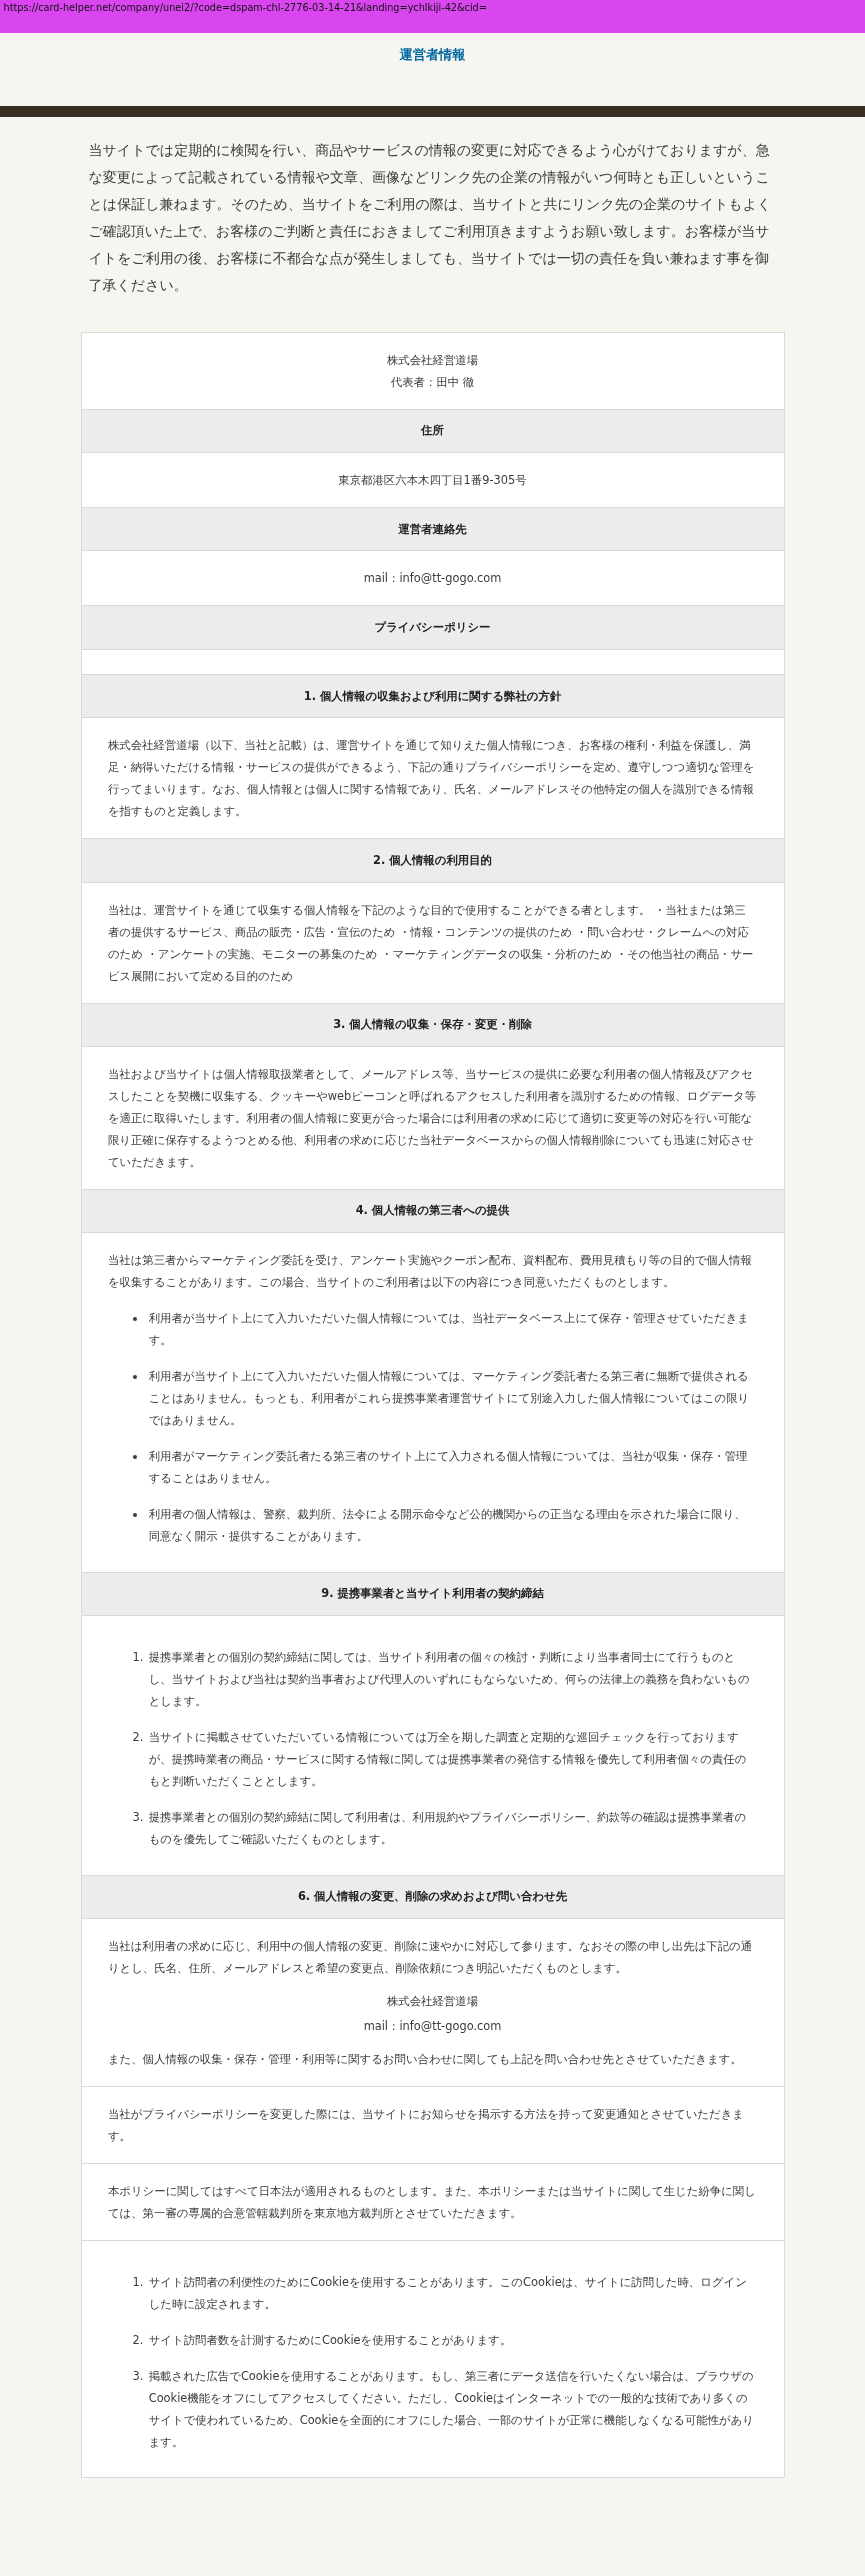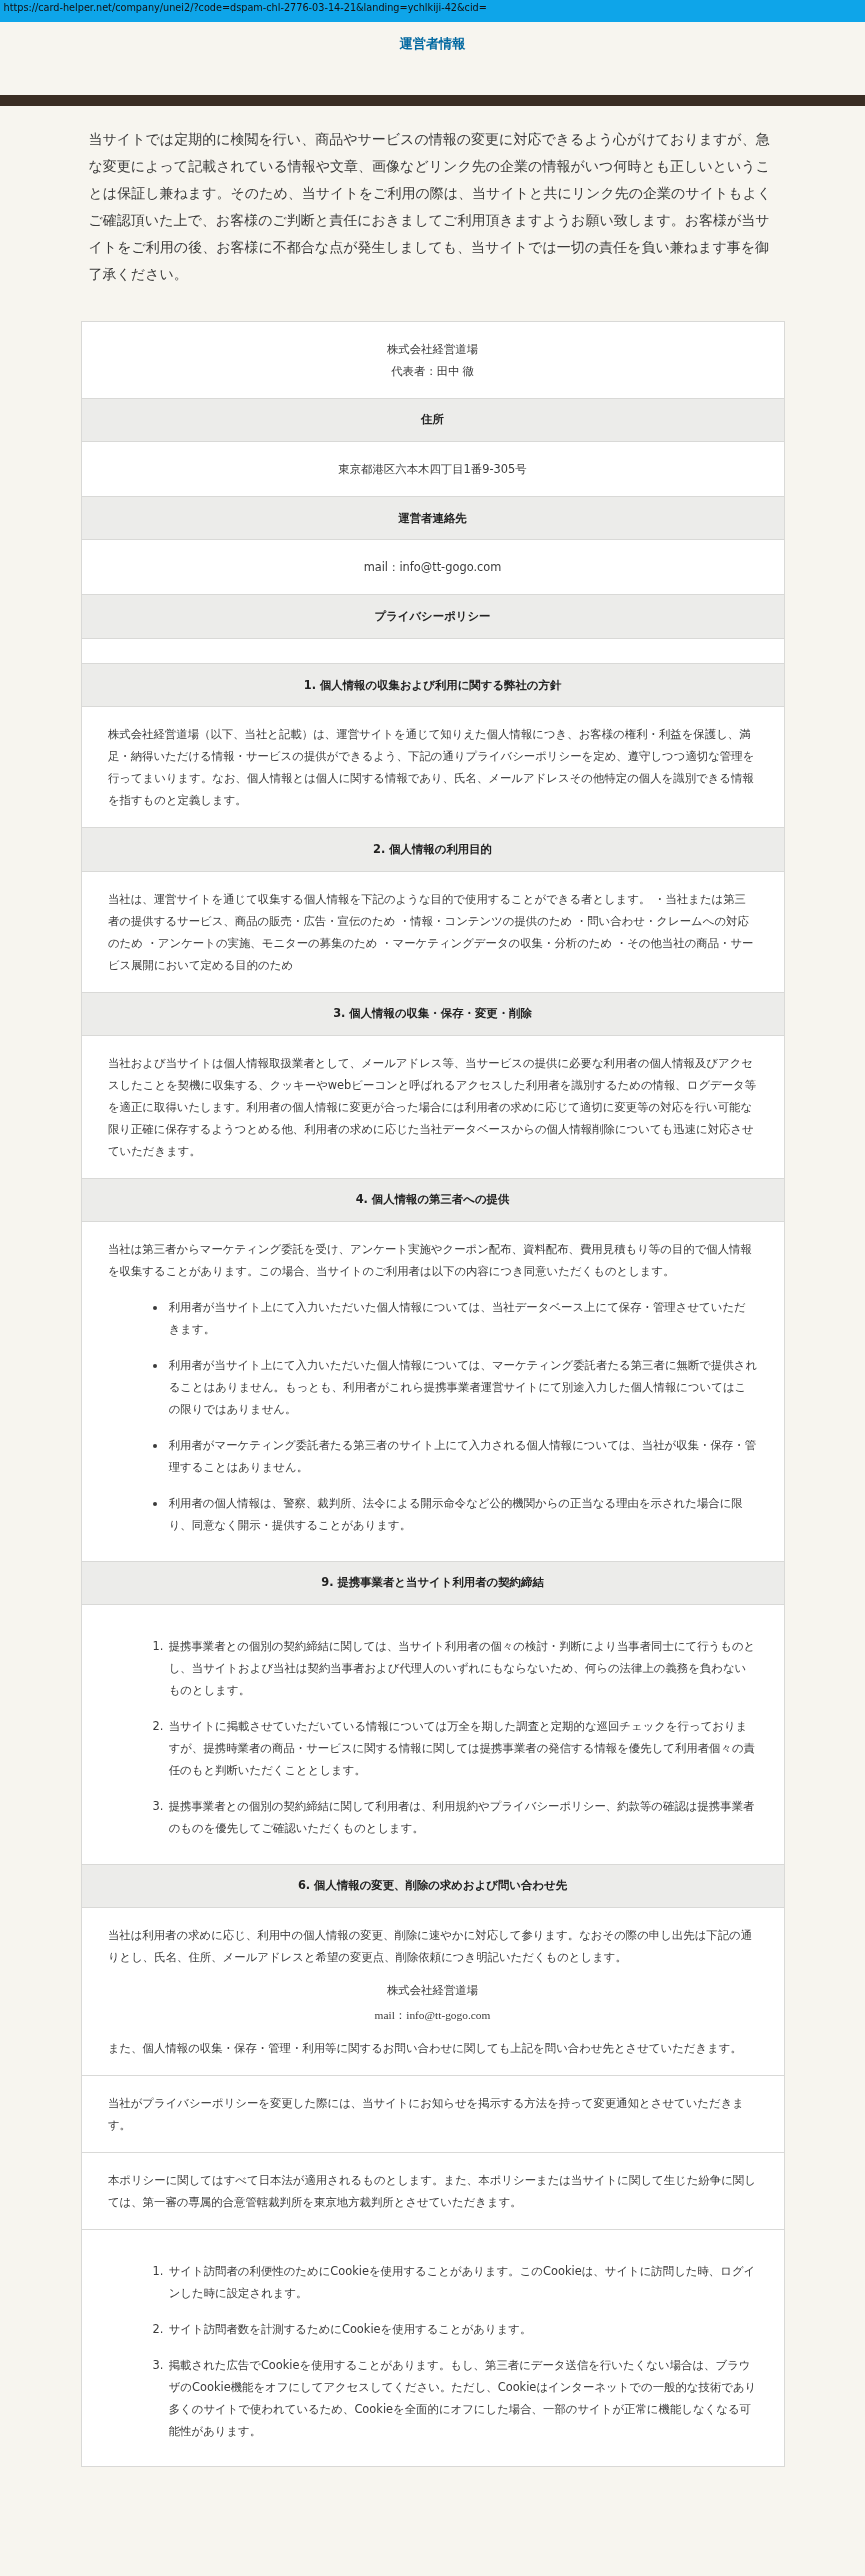--- a/index.html
+++ b/index.html
@@ -6,24 +6,24 @@
   html, body { margin: 0; padding: 0; }
   body {
     background: #f7f5ef;
     color: #333;
     font-family: "DejaVu Sans", "Liberation Sans", sans-serif;
     min-height: 2576px;
     width: 865px;
     margin: 0 auto;
   }
   .url-strip {
-    background: #0ea5e9;
+    background: #d946ef;
     font-size: 9.7px;
     line-height: 16.7px;
-    height: 22px;
+    height: 33px;
     padding: 0 3.5px;
     color: #111;
     white-space: nowrap;
     overflow: hidden;
   }
   h1.page-title {
     text-align: center;
     font-size: 13.2px;
     line-height: 19.4px;
     margin: 12.3px 0 0 0;
@@ -65,28 +65,28 @@
   .info-table td {
     background: #ffffff;
     padding: 16px 26.4px;
     line-height: 22px;
     text-align: left;
     color: #3a3a3a;
   }
   .info-table td.center { text-align: center; }
   .info-table td.empty { padding: 12.3px; height: 25px; }
   .info-table td p { margin: 0; }
-  .info-table td p + p { margin-top: 8.8px; font-family: Liberation Serif, serif; }
+  .info-table td p + p { margin-top: 8.8px; }
   .info-table td p.centered-line { text-align: center; margin-top: 10.6px; }
   .info-table td p.centered-line + p.centered-line { margin-top: 3.5px; }
   .info-table ul, .info-table ol {
     margin: 14px 0 8.8px 0;
     padding-left: 39px;
   }
-  .info-table li { margin-bottom: 14px; padding-left: 1.8px; margin-left: 20px; }
+  .info-table li { margin-bottom: 14px; padding-left: 1.8px; }
   .info-table li:last-child { margin-bottom: 5.3px; }
 </style>
 </head>
 <body>
 
 <div class="url-strip">https://card-helper.net/company/unei2/?code=dspam-chl-2776-03-14-21&amp;landing=ychlkiji-42&amp;cid=</div>
 
 <h1 class="page-title">運営者情報</h1>
 
 <div class="bar top"></div>

